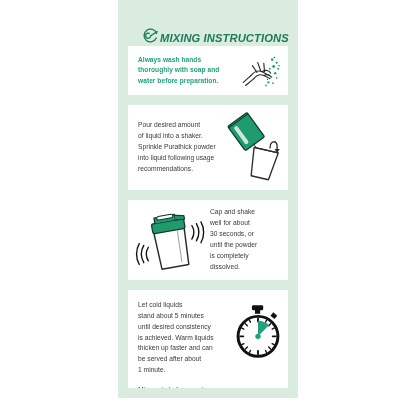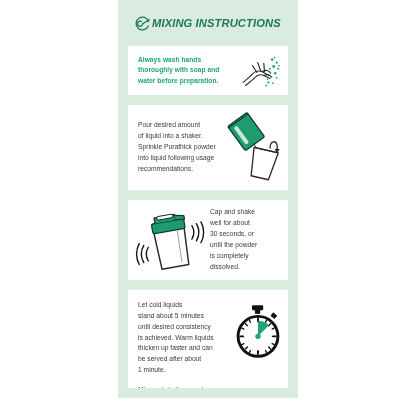--- a/index.html
+++ b/index.html
@@ -15,23 +15,23 @@
   .panel{
     position:absolute;
     left:118px; top:0px;
     width:180px; height:398px;
     background:#d9ecdf;
     box-sizing:border-box;
   }
 
   .header{
     position:absolute;
-    left:16px; top:18px;
+    left:24px; top:18px;
     width:168px; height:26px;
-    display:flex; align-items:flex-start;
+    display:flex; align-items:flex-end;
   }
   .header-icon{
     width:17px;height:17px;
     margin-right:1px;
     display:block;
     flex:0 0 auto;
     margin-top:-3px;
   }
   .header-title{
     font-size:11.2px;

